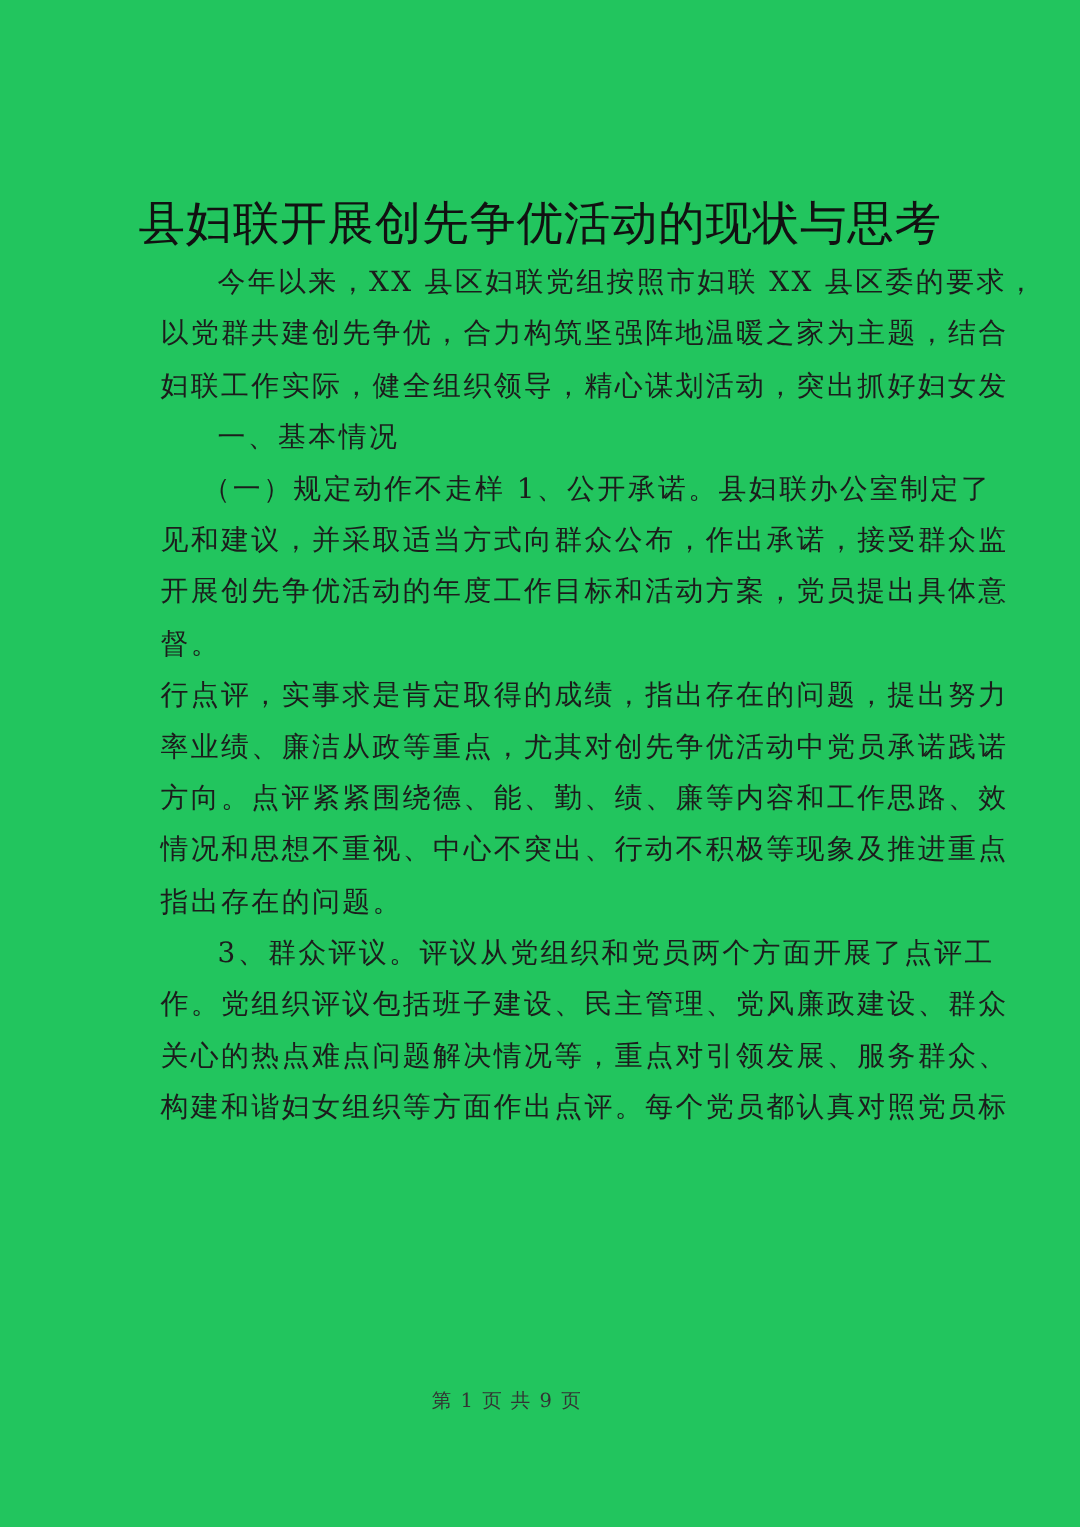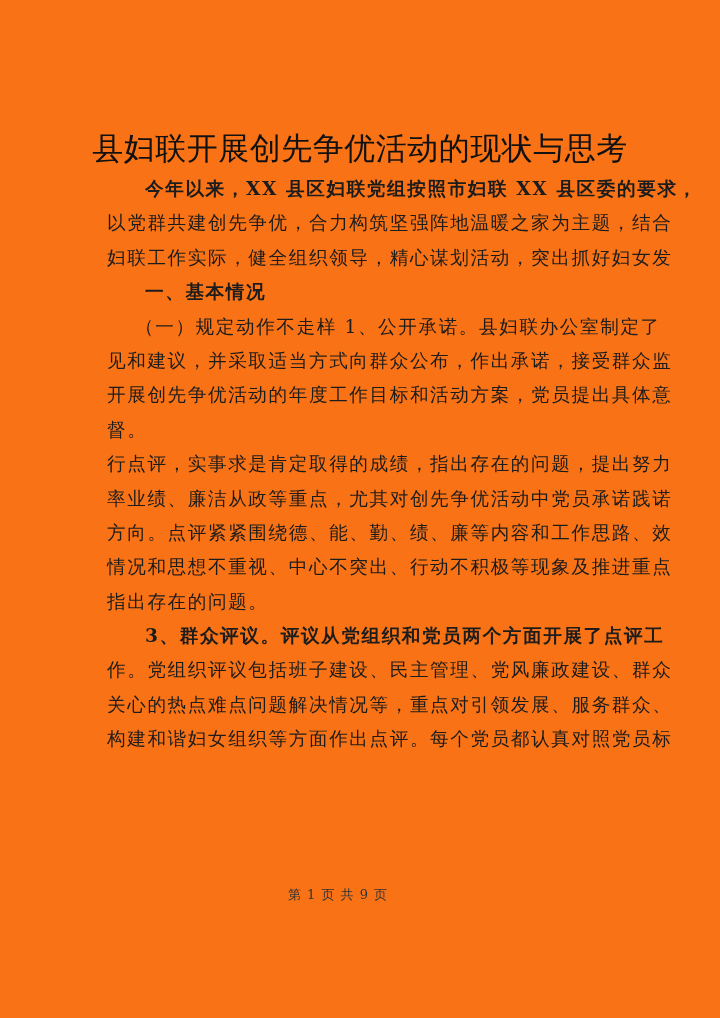--- a/index.html
+++ b/index.html
@@ -1,26 +1,26 @@
 <!DOCTYPE html>
 <html><head>
 <meta charset="utf-8">
 <style>
   html, body { margin: 0; padding: 0; background: #ffffff; }
   body { width: 720px; height: 1018px; position: relative; overflow: hidden;
          font-family: "DejaVu Serif", "Liberation Serif", serif; color: #1a1a1a; }
-  .page { position: absolute; left: 0; top: 0; width: 720px; height: 1018px; background: #f97316; }
+  .page { position: absolute; left: 0; top: 0; width: 720px; height: 1018px; background: #22c55e; }
   .title { position: absolute; left: 0; width: 720px; top: 128px; text-align: center;
            font-size: 31px; letter-spacing: 0.5px; color: #111; font-family: "DejaVu Serif", serif; }
   .body-text { position: absolute; left: 107px; top: 172px; width: 520px; }
   .line { height: 34.4px; line-height: 34.4px; font-size: 18.6px; white-space: nowrap;
           letter-spacing: 1.6px; color: #1c1c1c; }
-  .indent { padding-left: 38px; font-weight: bold; }
+  .indent { padding-left: 38px; }
   .indent-small { padding-left: 28px; }
-  .footer { position: absolute; top: 886px; left: 0; width: 676px; text-align: center;
+  .footer { position: absolute; top: 925px; left: 0; width: 676px; text-align: center;
             font-size: 13px; color: #333; letter-spacing: 1px; }
 </style>
 </head>
 <body>
 
 <div class="page">
   <div class="title">县妇联开展创先争优活动的现状与思考</div>
 
   <div class="body-text">
     <div class="line indent">今年以来，XX 县区妇联党组按照市妇联 XX 县区委的要求，</div>

